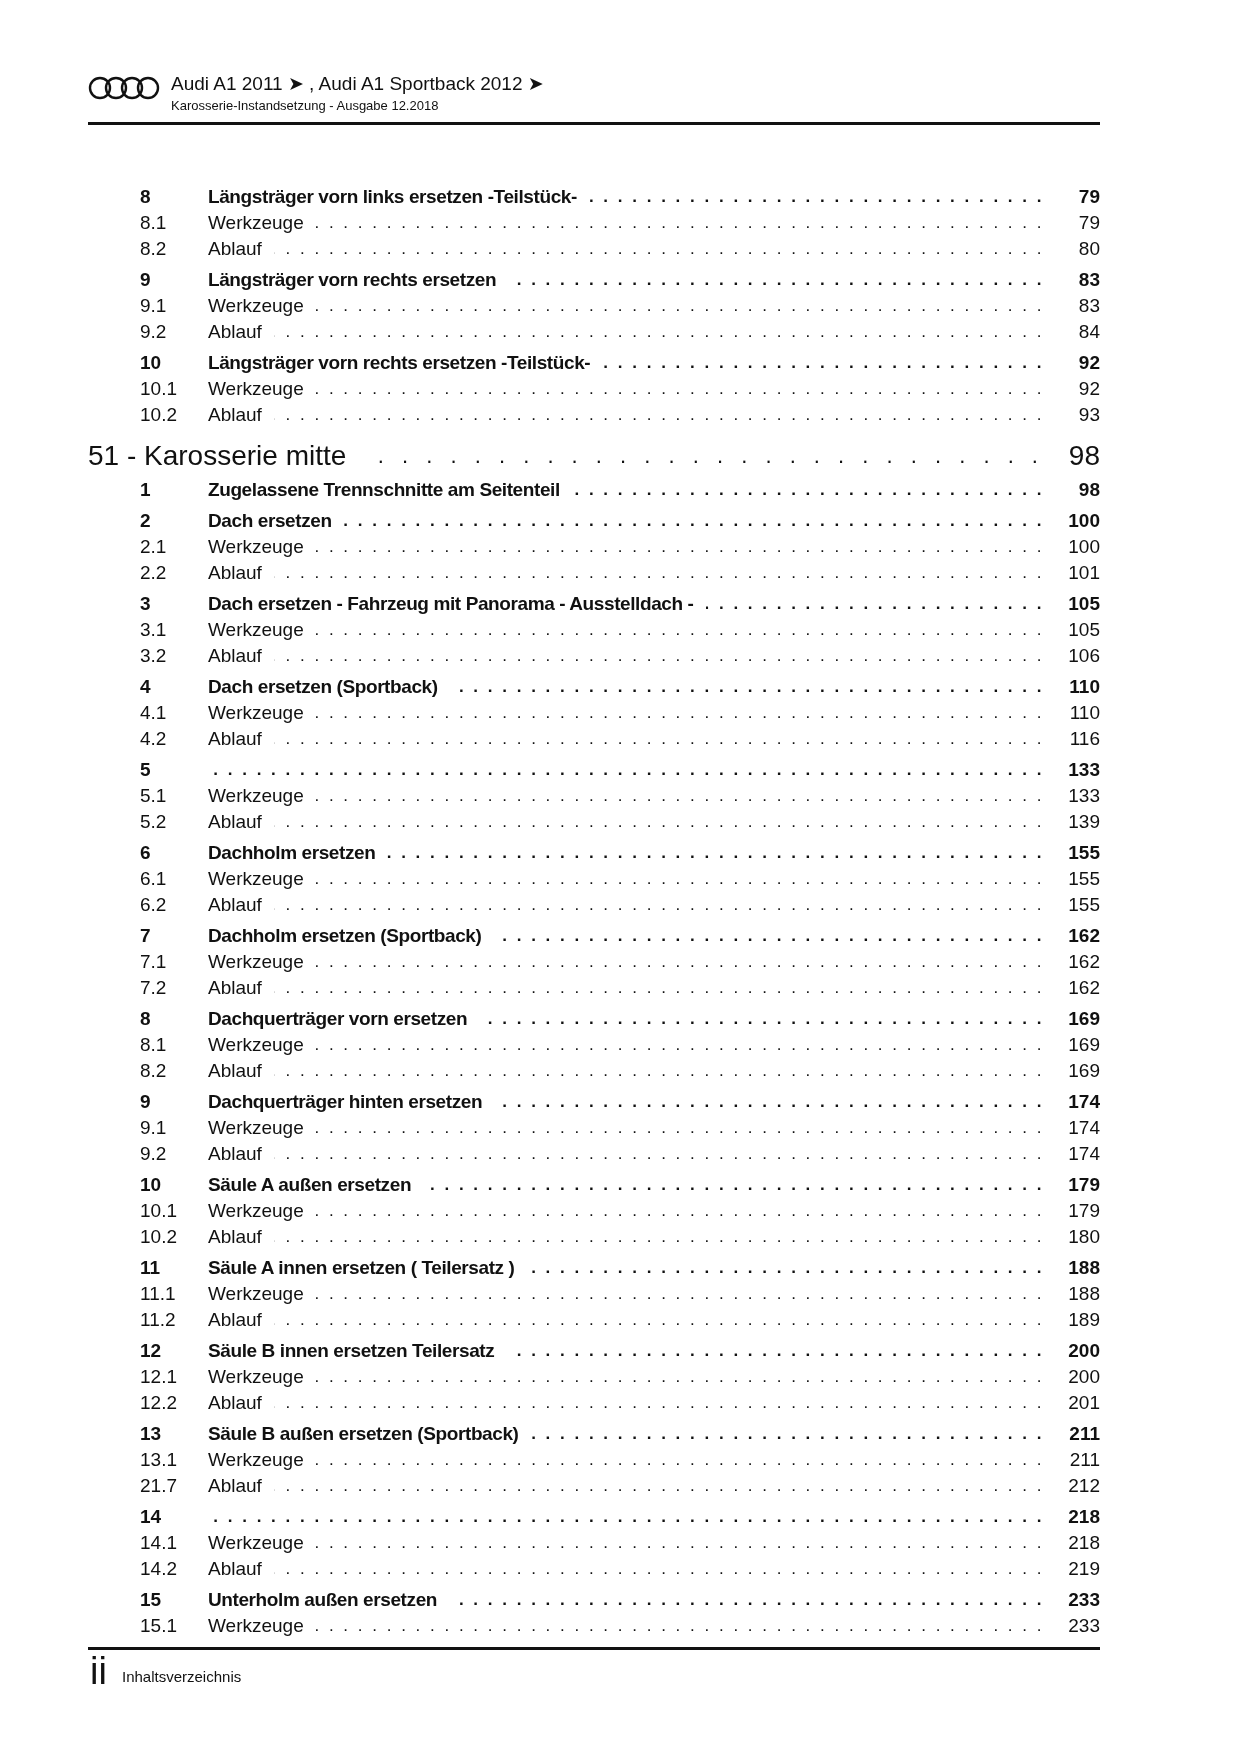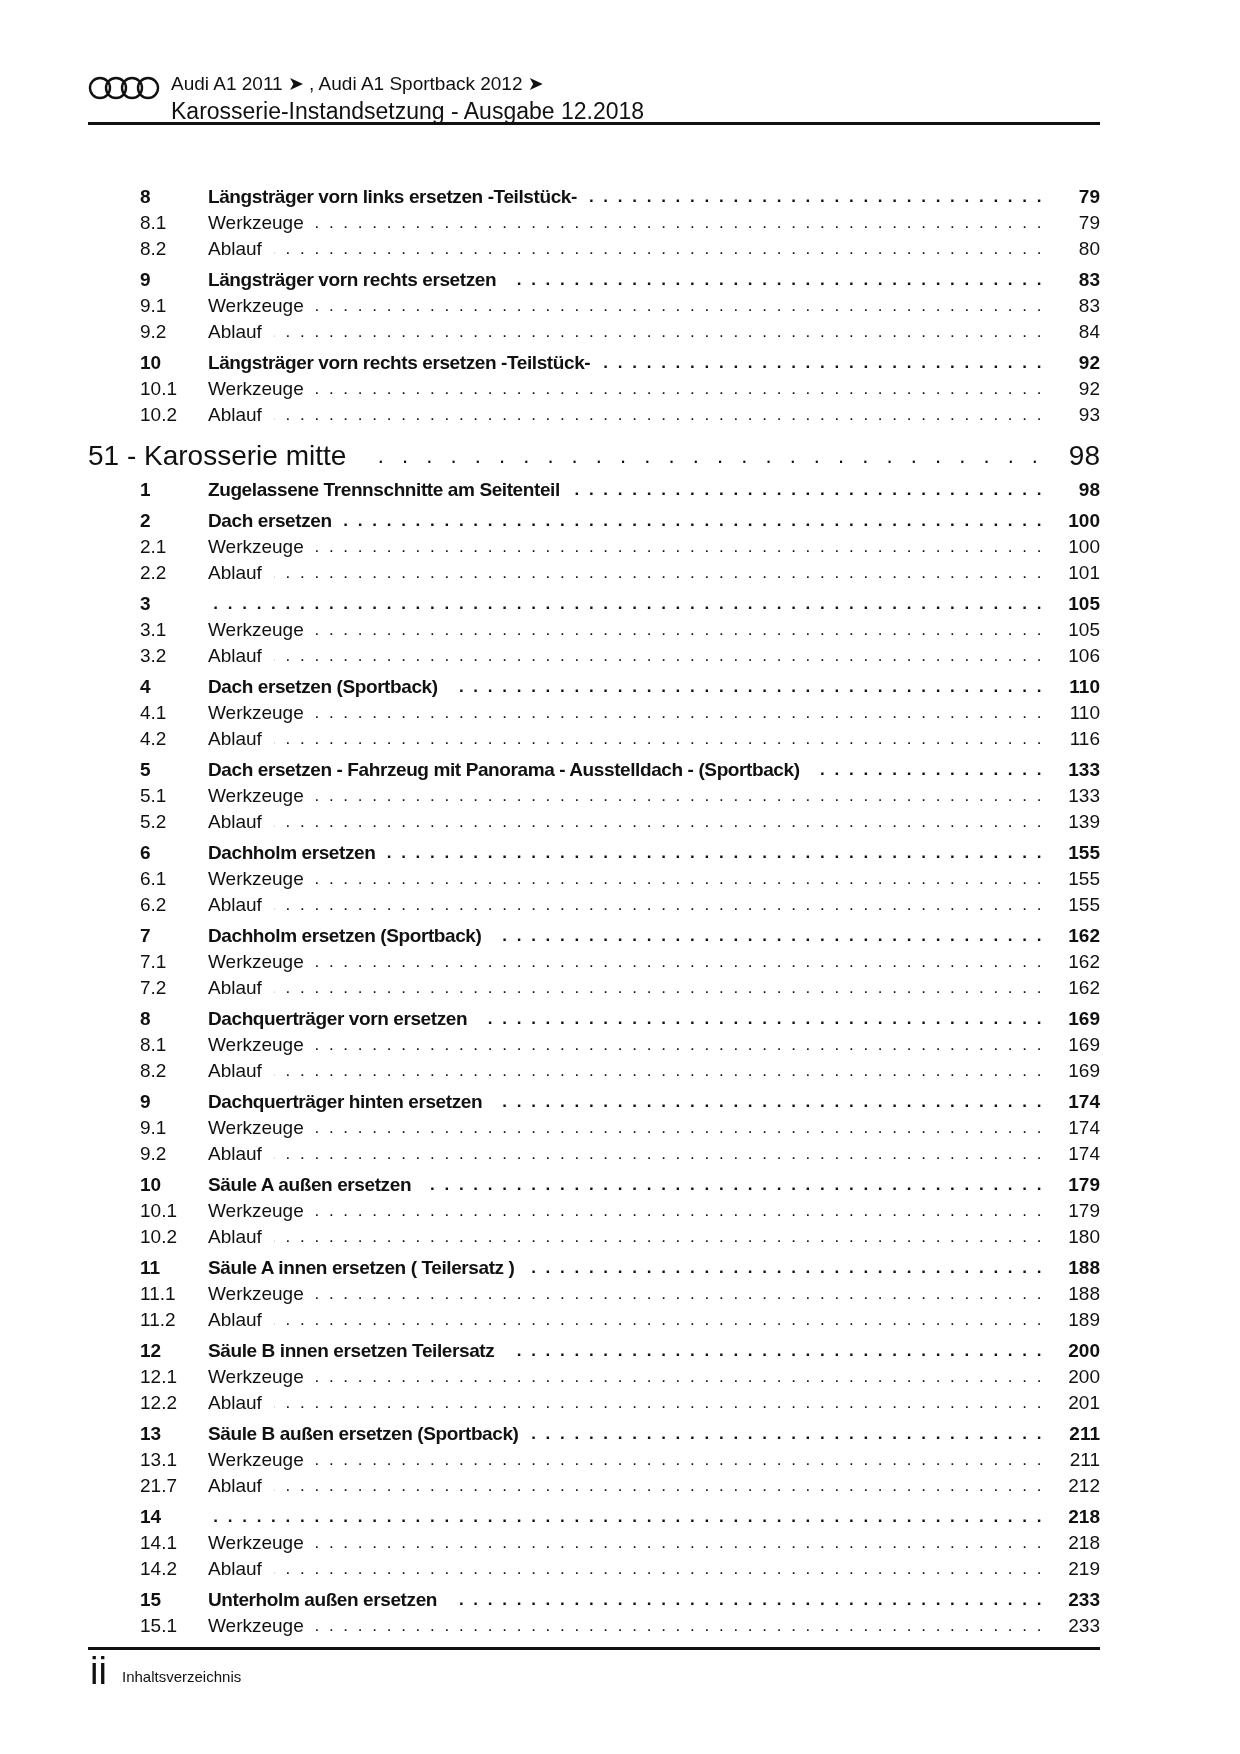--- a/index.html
+++ b/index.html
@@ -1,21 +1,21 @@
 <!DOCTYPE html>
 <html><head>
 <meta charset="utf-8">
 <style>
   html, body { margin:0; padding:0; background:#ffffff; }
   body { width:1240px; height:1754px; position:relative; overflow:hidden;
          font-family:"Liberation Sans", sans-serif; color:#111; }
   .header { position:absolute; left:88px; top:70px; width:1012px; }
   .logo { position:absolute; left:0; top:6px; width:74px; height:24px; }
   .h-line1 { position:absolute; left:83px; top:2px; font-size:19px; white-space:nowrap; }
-  .h-line2 { position:absolute; left:83px; top:28px; font-size:23px; white-space:nowrap; }
+  .h-line2 { position:absolute; left:83px; top:28px; font-size:13px; white-space:nowrap; }
   .h-rule { position:absolute; left:0; top:52px; width:1012px; height:3px; background:#111; }
 
   .toc { position:absolute; left:88px; top:182px; width:1012px; }
   .row { position:relative; height:26px; display:flex; align-items:flex-end; font-size:19px; line-height:22px; }
   .row.chap { height:31px; font-weight:bold; }
   .row.sect { height:44px; font-size:28px; line-height:28px; }
   .row.first { height:26px; }
   .num { width:120px; flex:none; padding-left:52px; box-sizing:border-box; white-space:nowrap; }
   .title { flex:none; white-space:nowrap; padding-right:12px; }
   .row.chap .title { letter-spacing:-0.4px; }
@@ -127,20 +127,21 @@
       <span class="page">100</span>
     </div>
     <div class="row sub">
       <span class="num">2.2</span>
       <span class="title">Ablauf</span>
       <span class="leader"></span>
       <span class="page">101</span>
     </div>
     <div class="row chap">
       <span class="num">3</span>
+      <span class="title">Dach ersetzen - Fahrzeug mit Panorama - Ausstelldach -</span>
       <span class="leader"></span>
       <span class="page">105</span>
     </div>
     <div class="row sub">
       <span class="num">3.1</span>
       <span class="title">Werkzeuge</span>
       <span class="leader"></span>
       <span class="page">105</span>
     </div>
     <div class="row sub">
@@ -162,21 +163,20 @@
       <span class="page">110</span>
     </div>
     <div class="row sub">
       <span class="num">4.2</span>
       <span class="title">Ablauf</span>
       <span class="leader"></span>
       <span class="page">116</span>
     </div>
     <div class="row chap">
       <span class="num">5</span>
-      <span class="title">Dach ersetzen - Fahrzeug mit Panorama - Ausstelldach - (Sportback)</span>
       <span class="leader"></span>
       <span class="page">133</span>
     </div>
     <div class="row sub">
       <span class="num">5.1</span>
       <span class="title">Werkzeuge</span>
       <span class="leader"></span>
       <span class="page">133</span>
     </div>
     <div class="row sub">

